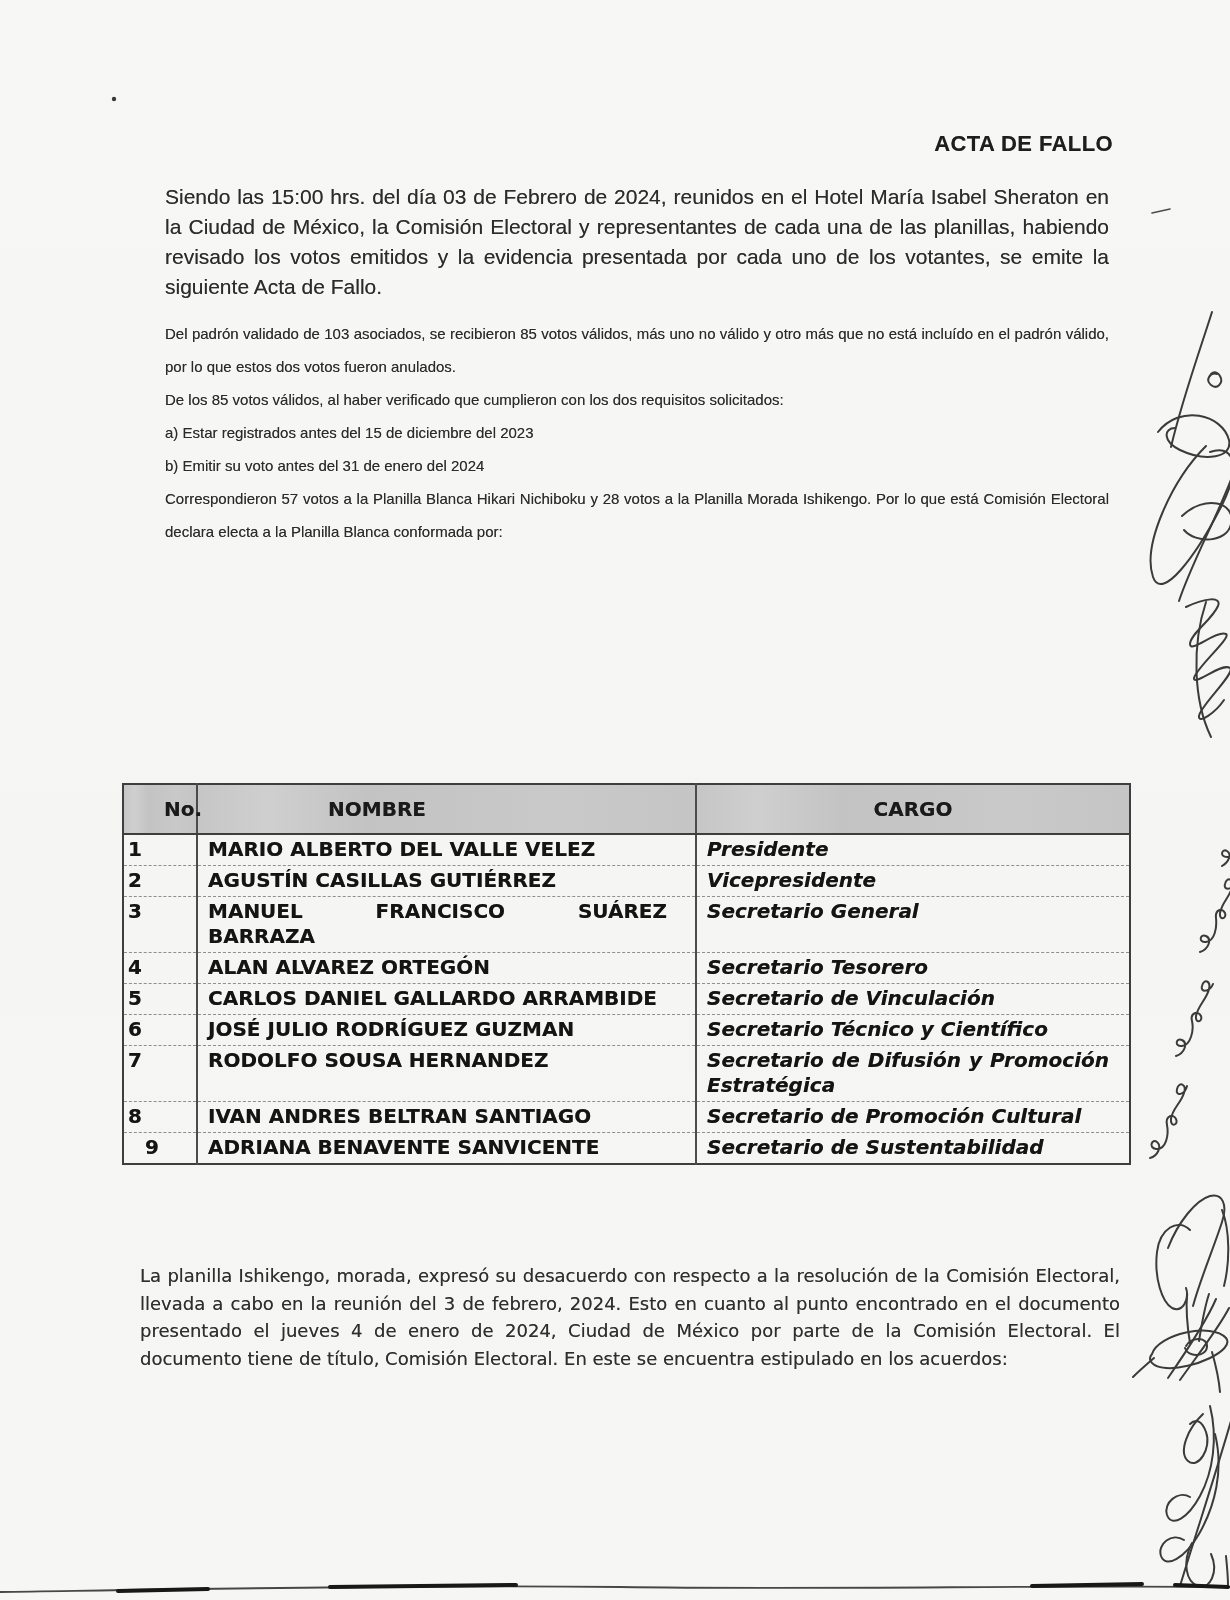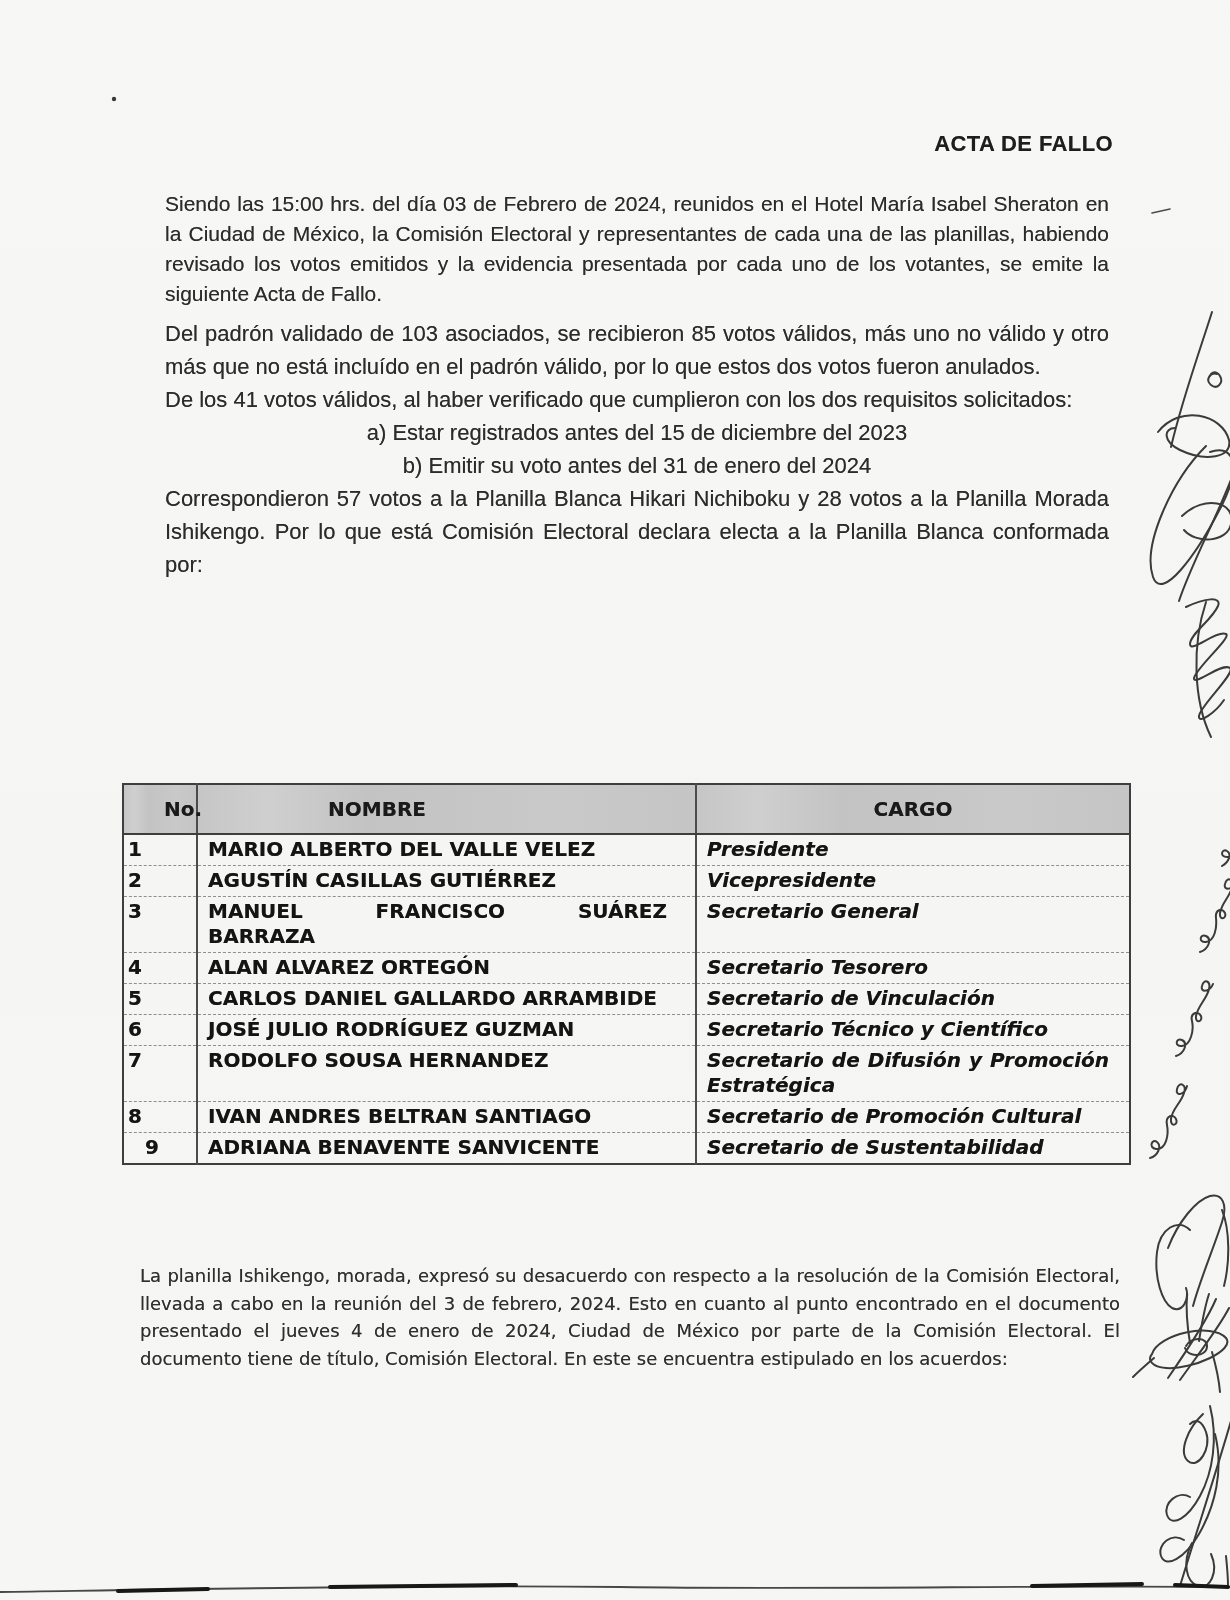--- a/index.html
+++ b/index.html
@@ -11,29 +11,29 @@
     overflow:hidden;
     color:#2b2b2b;
     font-family:"Liberation Sans",sans-serif;
     text-shadow:0 0 0.4px rgba(30,30,30,0.55);
   }
   .doc-title{
     position:absolute;top:131px;left:165px;width:948px;
     text-align:right;font-weight:bold;font-size:22px;letter-spacing:0.4px;color:#1e1e1e;
   }
   .p1{
-    position:absolute;top:189px;left:165px;width:944px;
+    position:absolute;top:182px;left:165px;width:944px;
     font-size:21px;line-height:30px;text-align:justify;
   }
   .block2{
     position:absolute;top:317px;left:165px;width:944px;
-    font-size:22px;line-height:33px;
+    font-size:15px;line-height:33px;
   }
   .block2 p{margin:0;text-align:justify;}
-  .block2 p.no-just{text-align:center;}
+  .block2 p.no-just{text-align:left;}
   .electa{
     position:absolute;top:676px;left:445px;
     font-family:"DejaVu Sans",sans-serif;font-weight:bold;font-size:20px;line-height:28px;color:#222;
   }
   .tbl{
     position:absolute;top:783px;left:122px;width:1007px;
     border-collapse:collapse;table-layout:fixed;
     font-family:"DejaVu Sans",sans-serif;font-weight:bold;font-size:20px;color:#141414;
     border:2px solid #3e3e3e;
   }
@@ -73,21 +73,21 @@
 <body>
 
 <div class="page">
 
   <div class="doc-title">ACTA DE FALLO</div>
 
   <div class="p1">Siendo las 15:00 hrs. del día 03 de Febrero de 2024, reunidos en el Hotel María Isabel Sheraton en la Ciudad de México, la Comisión Electoral y representantes de cada una de las planillas, habiendo revisado los votos emitidos y la evidencia presentada por cada uno de los votantes, se emite la siguiente Acta de Fallo.</div>
 
   <div class="block2">
     <p>Del padrón validado de 103 asociados, se recibieron 85 votos válidos, más uno no válido y otro más que no está incluído en el padrón válido, por lo que estos dos votos fueron anulados.</p>
-    <p>De los 41 votos válidos, al haber verificado que cumplieron con los dos requisitos solicitados:</p>
+    <p>De los 85 votos válidos, al haber verificado que cumplieron con los dos requisitos solicitados:</p>
     <p class="no-just">a) Estar registrados antes del 15 de diciembre del 2023</p>
     <p class="no-just">b) Emitir su voto antes del 31 de enero del 2024</p>
     <p>Correspondieron 57 votos a la Planilla Blanca Hikari Nichiboku y 28 votos a la Planilla Morada Ishikengo. Por lo que está Comisión Electoral declara electa a la Planilla Blanca conformada por:</p>
   </div>
 
 
   <table class="tbl">
     <colgroup>
         <col class="c-no">
         <col class="c-nombre">

